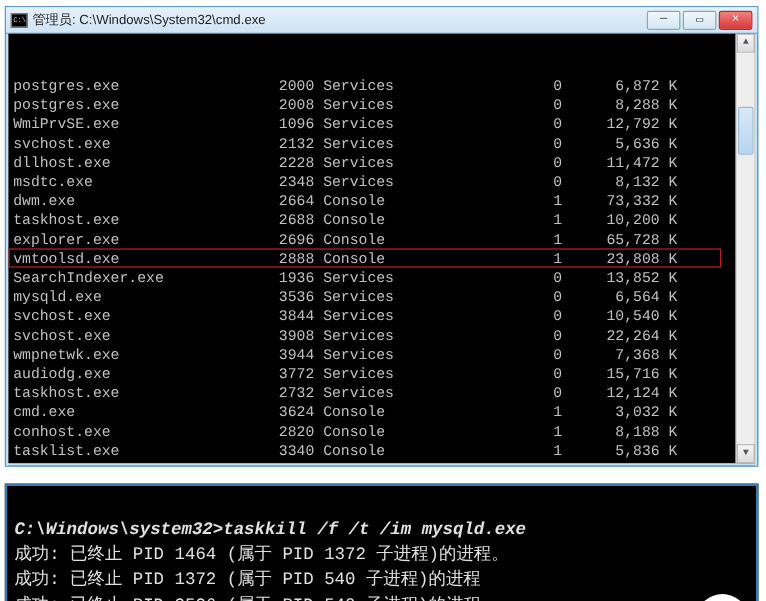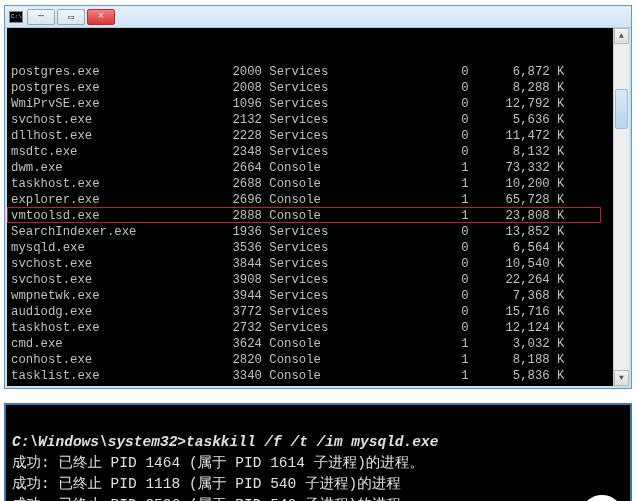--- a/index.html
+++ b/index.html
@@ -170,20 +170,21 @@
     border: 6px solid transparent;
     border-right-color: #fff;
   }
 </style>
 </head>
 <body>
 
 <div class="cmd-window">
   <div class="title-bar">
     <div class="title-icon"></div>
+    <div class="title-text">管理员: C:\Windows\System32\cmd.exe</div>
     <div class="win-buttons">
       <div class="win-btn">─</div>
       <div class="win-btn">▭</div>
       <div class="win-btn close">×</div>
     </div>
   </div>
 
   <div class="terminal">
     <div id="proc-rows"><div class="row">postgres.exe                  2000 Services                  0      6,872 K</div><div class="row">postgres.exe                  2008 Services                  0      8,288 K</div><div class="row">WmiPrvSE.exe                  1096 Services                  0     12,792 K</div><div class="row">svchost.exe                   2132 Services                  0      5,636 K</div><div class="row">dllhost.exe                   2228 Services                  0     11,472 K</div><div class="row">msdtc.exe                     2348 Services                  0      8,132 K</div><div class="row">dwm.exe                       2664 Console                   1     73,332 K</div><div class="row">taskhost.exe                  2688 Console                   1     10,200 K</div><div class="row">explorer.exe                  2696 Console                   1     65,728 K</div><div class="row">vmtoolsd.exe                  2888 Console                   1     23,808 K</div><div class="row">SearchIndexer.exe             1936 Services                  0     13,852 K</div><div class="row">mysqld.exe                    3536 Services                  0      6,564 K</div><div class="row">svchost.exe                   3844 Services                  0     10,540 K</div><div class="row">svchost.exe                   3908 Services                  0     22,264 K</div><div class="row">wmpnetwk.exe                  3944 Services                  0      7,368 K</div><div class="row">audiodg.exe                   3772 Services                  0     15,716 K</div><div class="row">taskhost.exe                  2732 Services                  0     12,124 K</div><div class="row">cmd.exe                       3624 Console                   1      3,032 K</div><div class="row">conhost.exe                   2820 Console                   1      8,188 K</div><div class="row">tasklist.exe                  3340 Console                   1      5,836 K</div></div>
     
@@ -195,17 +196,17 @@
       <div class="sb-track">
         <div class="sb-thumb"></div>
       </div>
       <div class="sb-btn">▼</div>
     </div>
   </div>
 </div>
 
 <div class="second-term">
 <span class="bold">C:\Windows\system32&gt;taskkill /f /t /im mysqld.exe</span>
-<span>成功: 已终止 PID 1464 (属于 PID 1614 子进程)的进程。</span>
-<span>成功: 已终止 PID 1118 (属于 PID 540 子进程)的进程</span>
+<span>成功: 已终止 PID 1464 (属于 PID 1372 子进程)的进程。</span>
+<span>成功: 已终止 PID 1372 (属于 PID 540 子进程)的进程</span>
 <span>成功: 已终止 PID 3536 (属于 PID 540 子进程)的进程</span>
   <div class="speech-bubble"></div>
 </div>
 
 </body></html>

